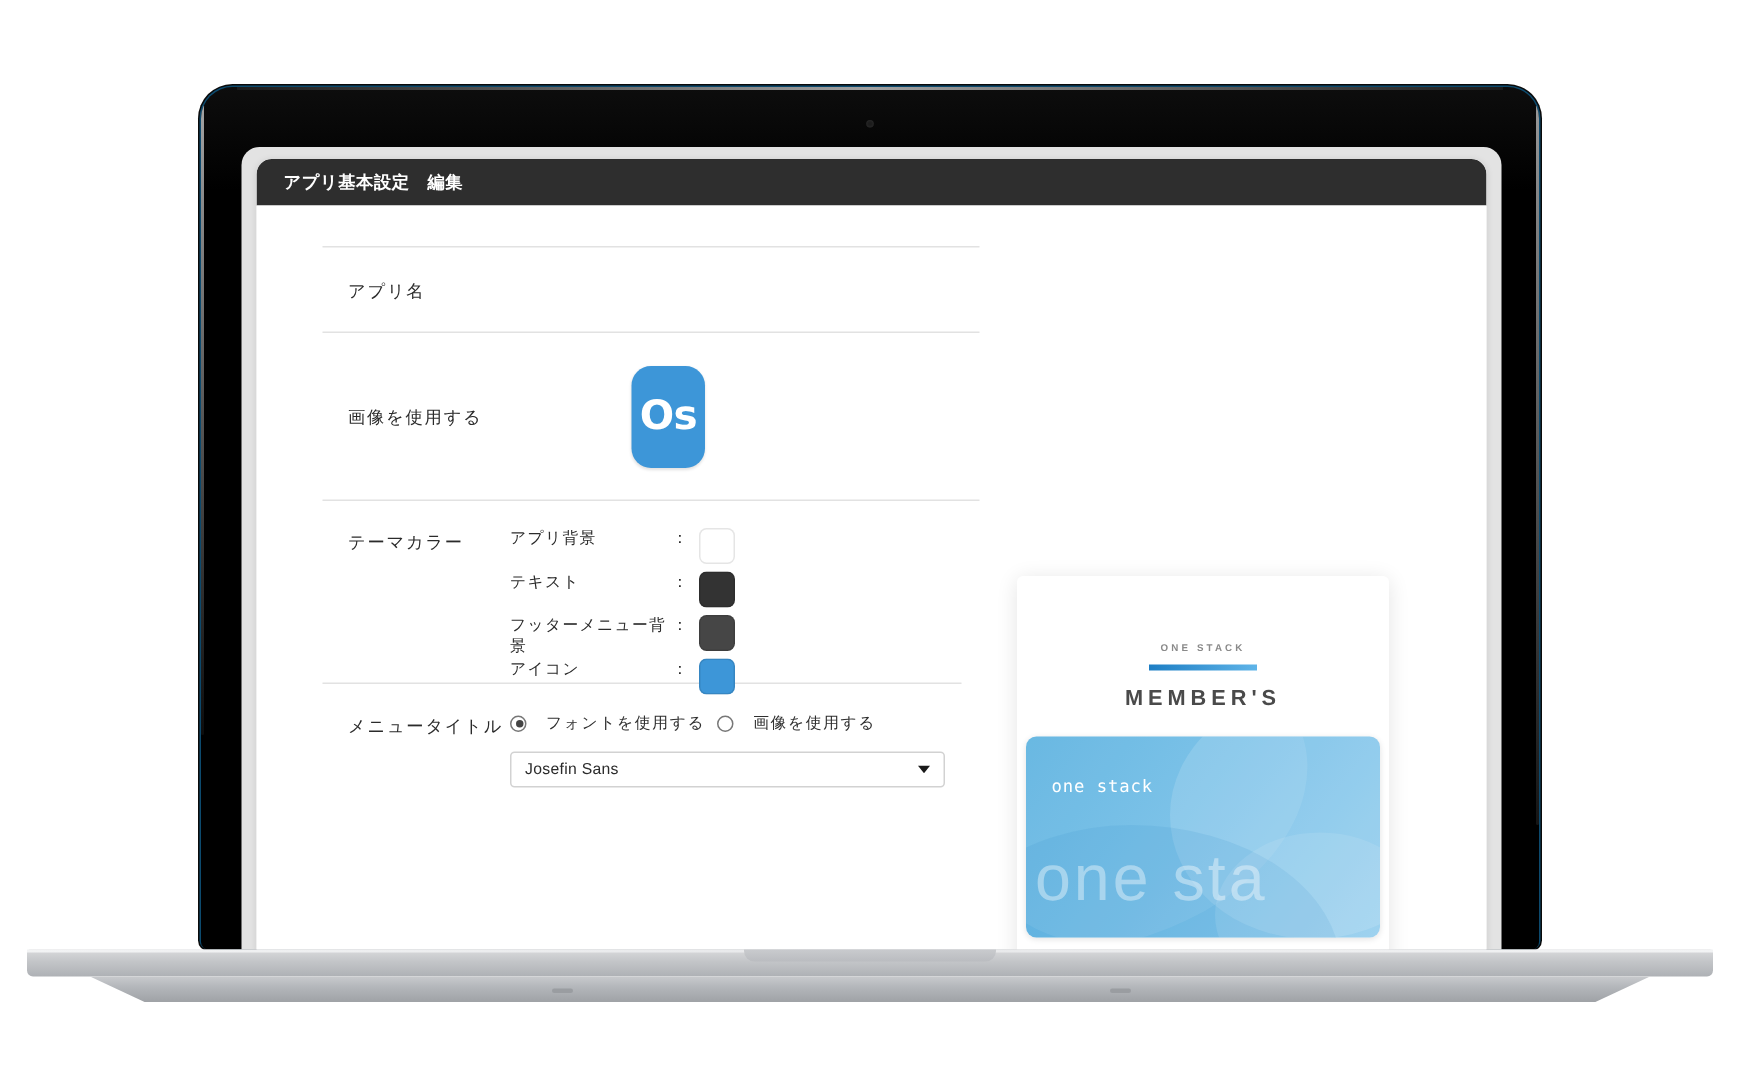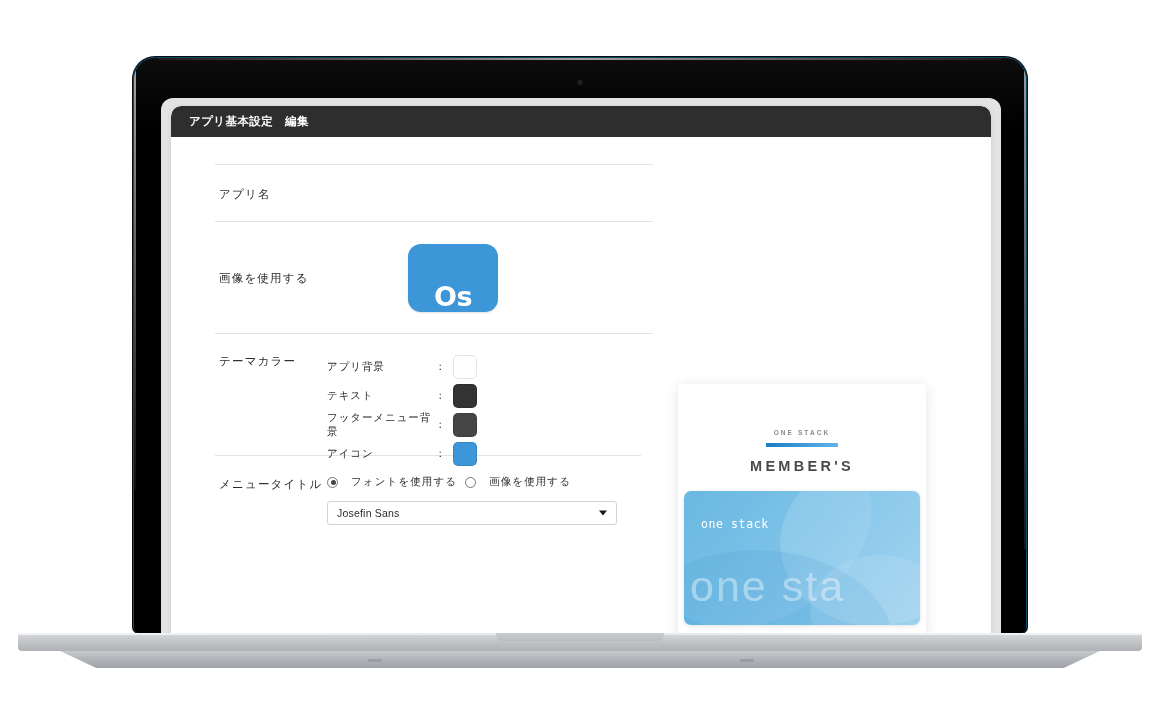--- a/index.html
+++ b/index.html
@@ -78,49 +78,49 @@
 
   .page-body { position: relative; background:#fff; height: 497px; }
 
   
   .form-area { position: absolute; left: 0; top: 0; width: 520px; }
 
   .rule { height: 1px; background: #e2e2e2; }
   .rule.wide { margin: 0 38px 0 44px; }
   .rule.short { margin: 0 0 0 44px; width: 426px; }
 
-  .row { display: flex; padding-left: 48px; }
+  .row { display: flex; padding-left: 61px; }
 
   .row-label {
     font-size: 11.5px; color: #2b2b2b; letter-spacing: 1.2px;
     width: 108px; flex: 0 0 108px; padding-top: 2px;
   }
 
   .row-appname { height: 56px; align-items: center; }
   .row-appicon { height: 111px; align-items: center; }
   .row-theme   { padding-top: 18px; height: 121px; }
   .row-menu    { padding-top: 19px; }
   .row-body    { padding-top: 12px; }
 
   .app-icon {
-    width: 90px; height: 68px; border-radius: 13px;
+    width: 49px; height: 68px; border-radius: 13px;
     background: #3d96d8;
-    display: flex; align-items: flex-end; justify-content: center;
+    display: flex; align-items: center; justify-content: center;
     margin-left: 81px;
     box-shadow: 0 1px 2px rgba(0,0,0,0.12);
   }
   .app-icon span {
     color: #ffffff; font-size: 27px; font-weight: bold;
     letter-spacing: -0.5px; font-family: "DejaVu Sans", sans-serif;
   }
 
   
   .theme-list { margin-left: 0px; }
   .theme-item {
-    display: flex; align-items: center; height: 29px;
+    display: flex; height: 29px;
   }
   .theme-name {
     font-size: 10.5px; color: #2b2b2b; letter-spacing: 0.9px;
     width: 108px; flex: 0 0 108px;
   }
   .theme-colon { font-size: 10.5px; color: #2b2b2b; width: 14px; }
   .swatch {
     width: 24px; height: 24px; border-radius: 5px;
     border: 1px solid rgba(0,0,0,0.10);
     margin-left: 4px;

